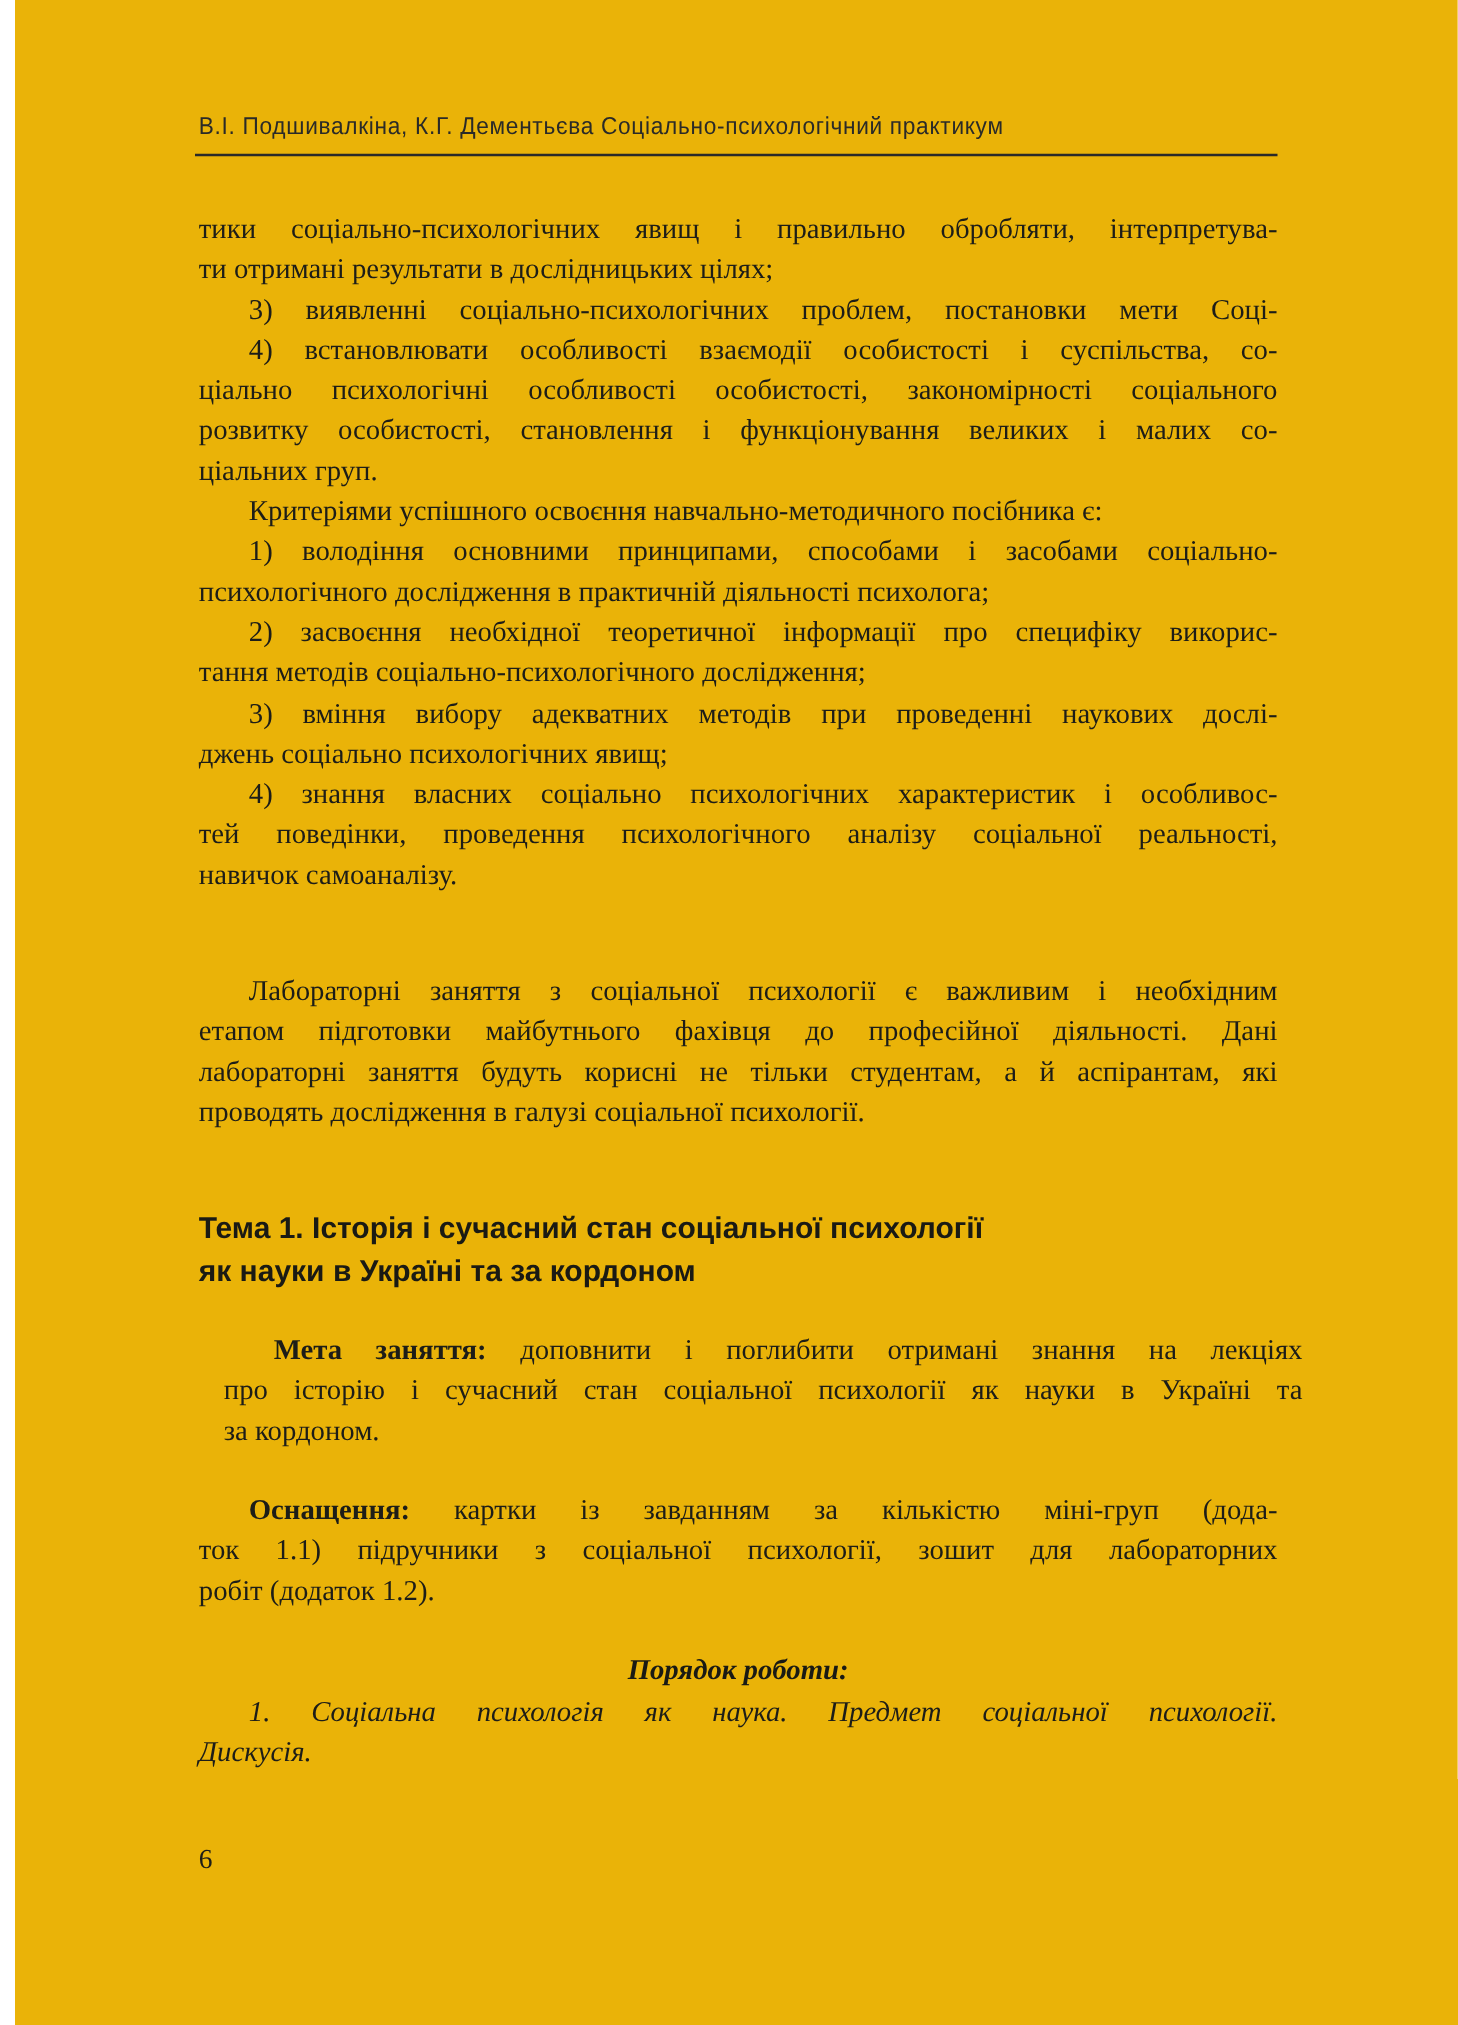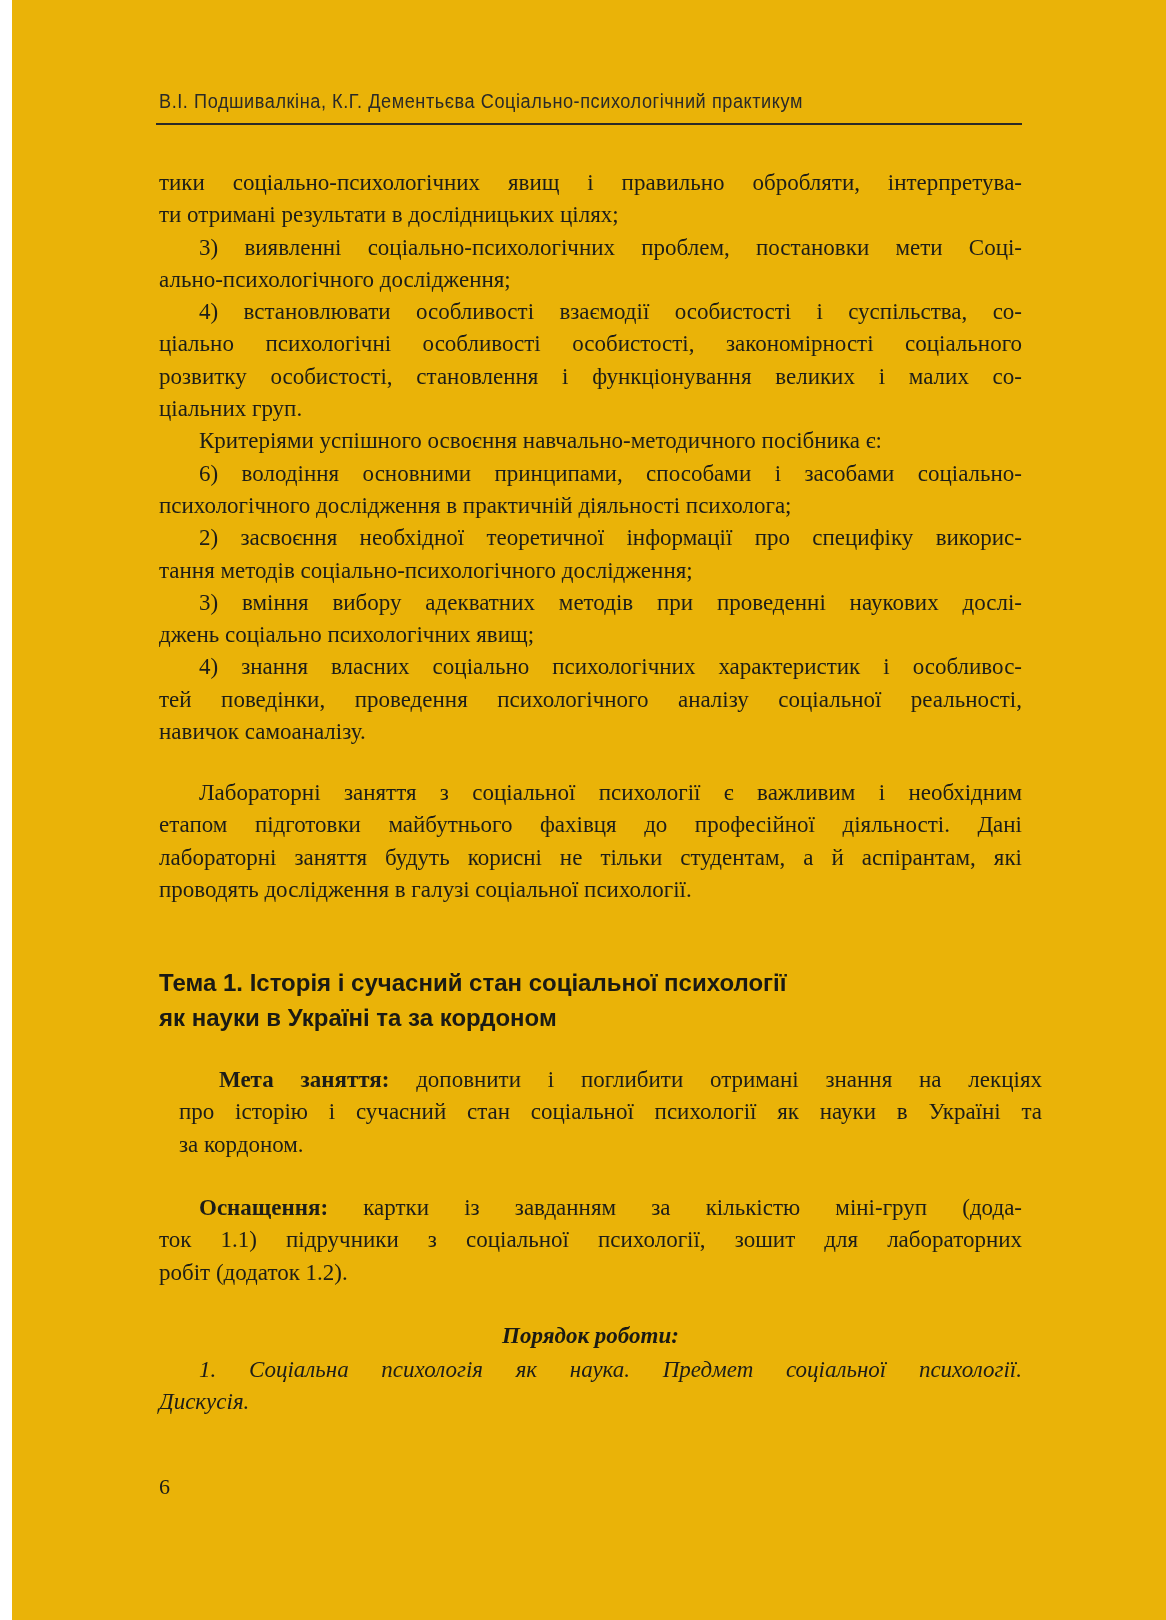--- a/index.html
+++ b/index.html
@@ -114,27 +114,26 @@
 
 <div class="page">
 
   <div class="running-head">В.І. Подшивалкіна, К.Г. Дементьєва  Соціально-психологічний практикум</div>
   <div class="head-rule"></div>
 
   <div class="body-text block1">
     <span class="line">тики соціально-психологічних явищ і правильно обробляти, інтерпретува-</span>
     <span class="line last">ти отримані результати в дослідницьких цілях;</span>
     <span class="line indent">3) виявленні соціально-психологічних проблем, постановки мети Соці-</span>
-    <span class="line last">ально-психологічного дослідження;</span>
     <span class="line indent">4) встановлювати особливості взаємодії особистості і суспільства, со-</span>
     <span class="line">ціально психологічні особливості особистості, закономірності соціального</span>
     <span class="line">розвитку особистості, становлення і функціонування великих і малих со-</span>
     <span class="line last">ціальних груп.</span>
     <span class="line indent last">Критеріями успішного освоєння навчально-методичного посібника є:</span>
-    <span class="line indent">6) володіння основними принципами, способами і засобами соціально-</span>
+    <span class="line indent">1) володіння основними принципами, способами і засобами соціально-</span>
     <span class="line last">психологічного дослідження в практичній діяльності психолога;</span>
     <span class="line indent">2) засвоєння необхідної теоретичної інформації про специфіку викорис-</span>
     <span class="line last">тання методів соціально-психологічного дослідження;</span>
     <span class="line indent">3) вміння вибору адекватних методів при проведенні наукових дослі-</span>
     <span class="line last">джень соціально психологічних явищ;</span>
     <span class="line indent">4) знання власних соціально психологічних характеристик і особливос-</span>
     <span class="line">тей поведінки, проведення психологічного аналізу соціальної реальності,</span>
     <span class="line last">навичок самоаналізу.</span>
   </div>
 

